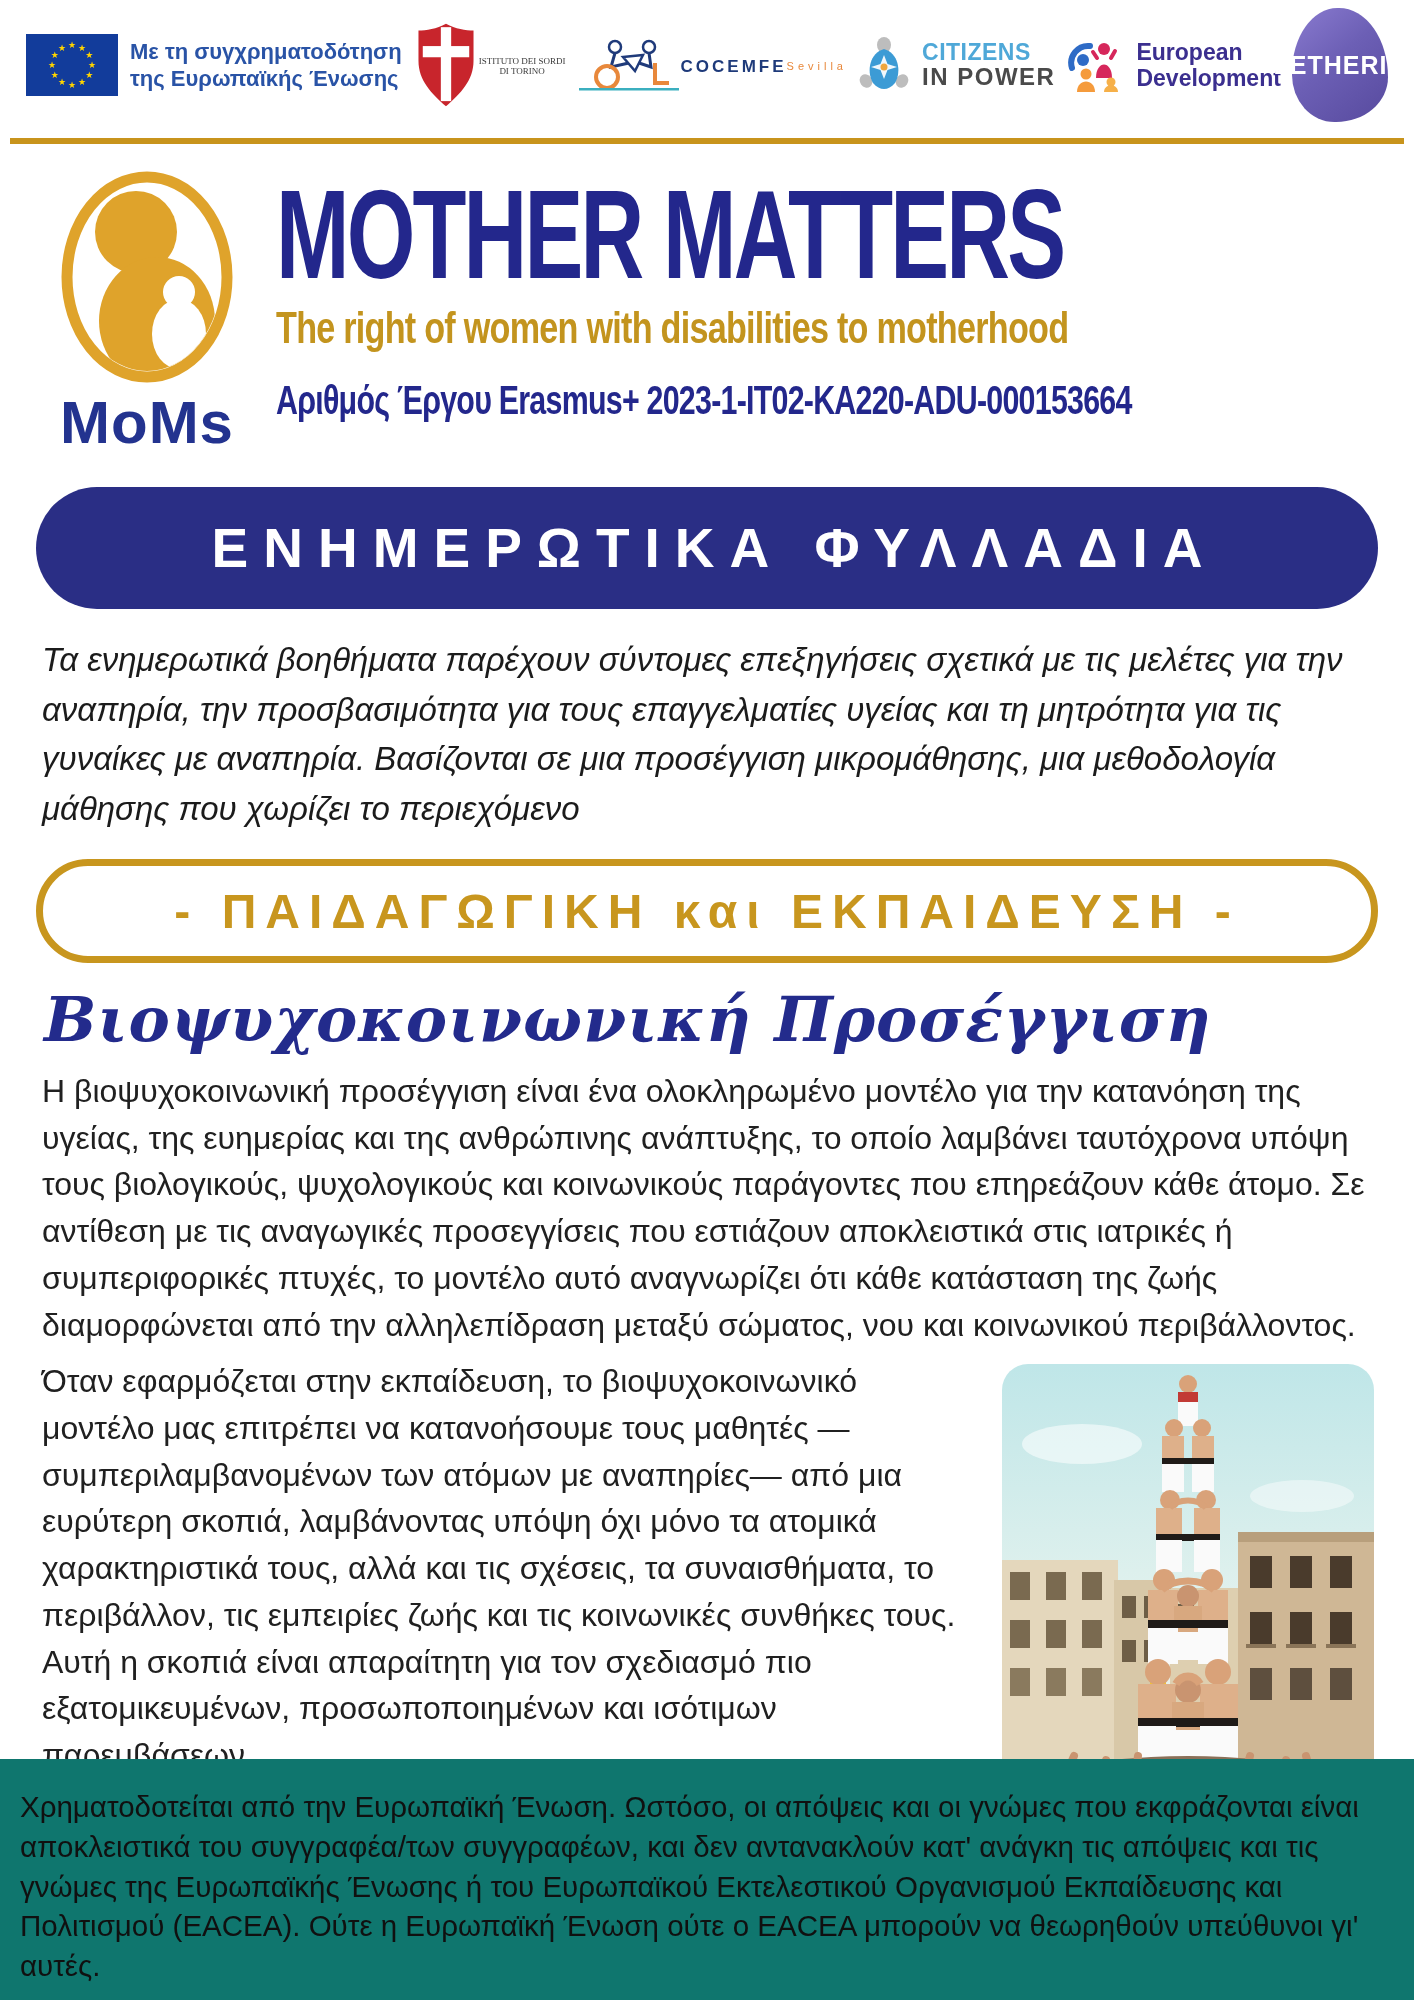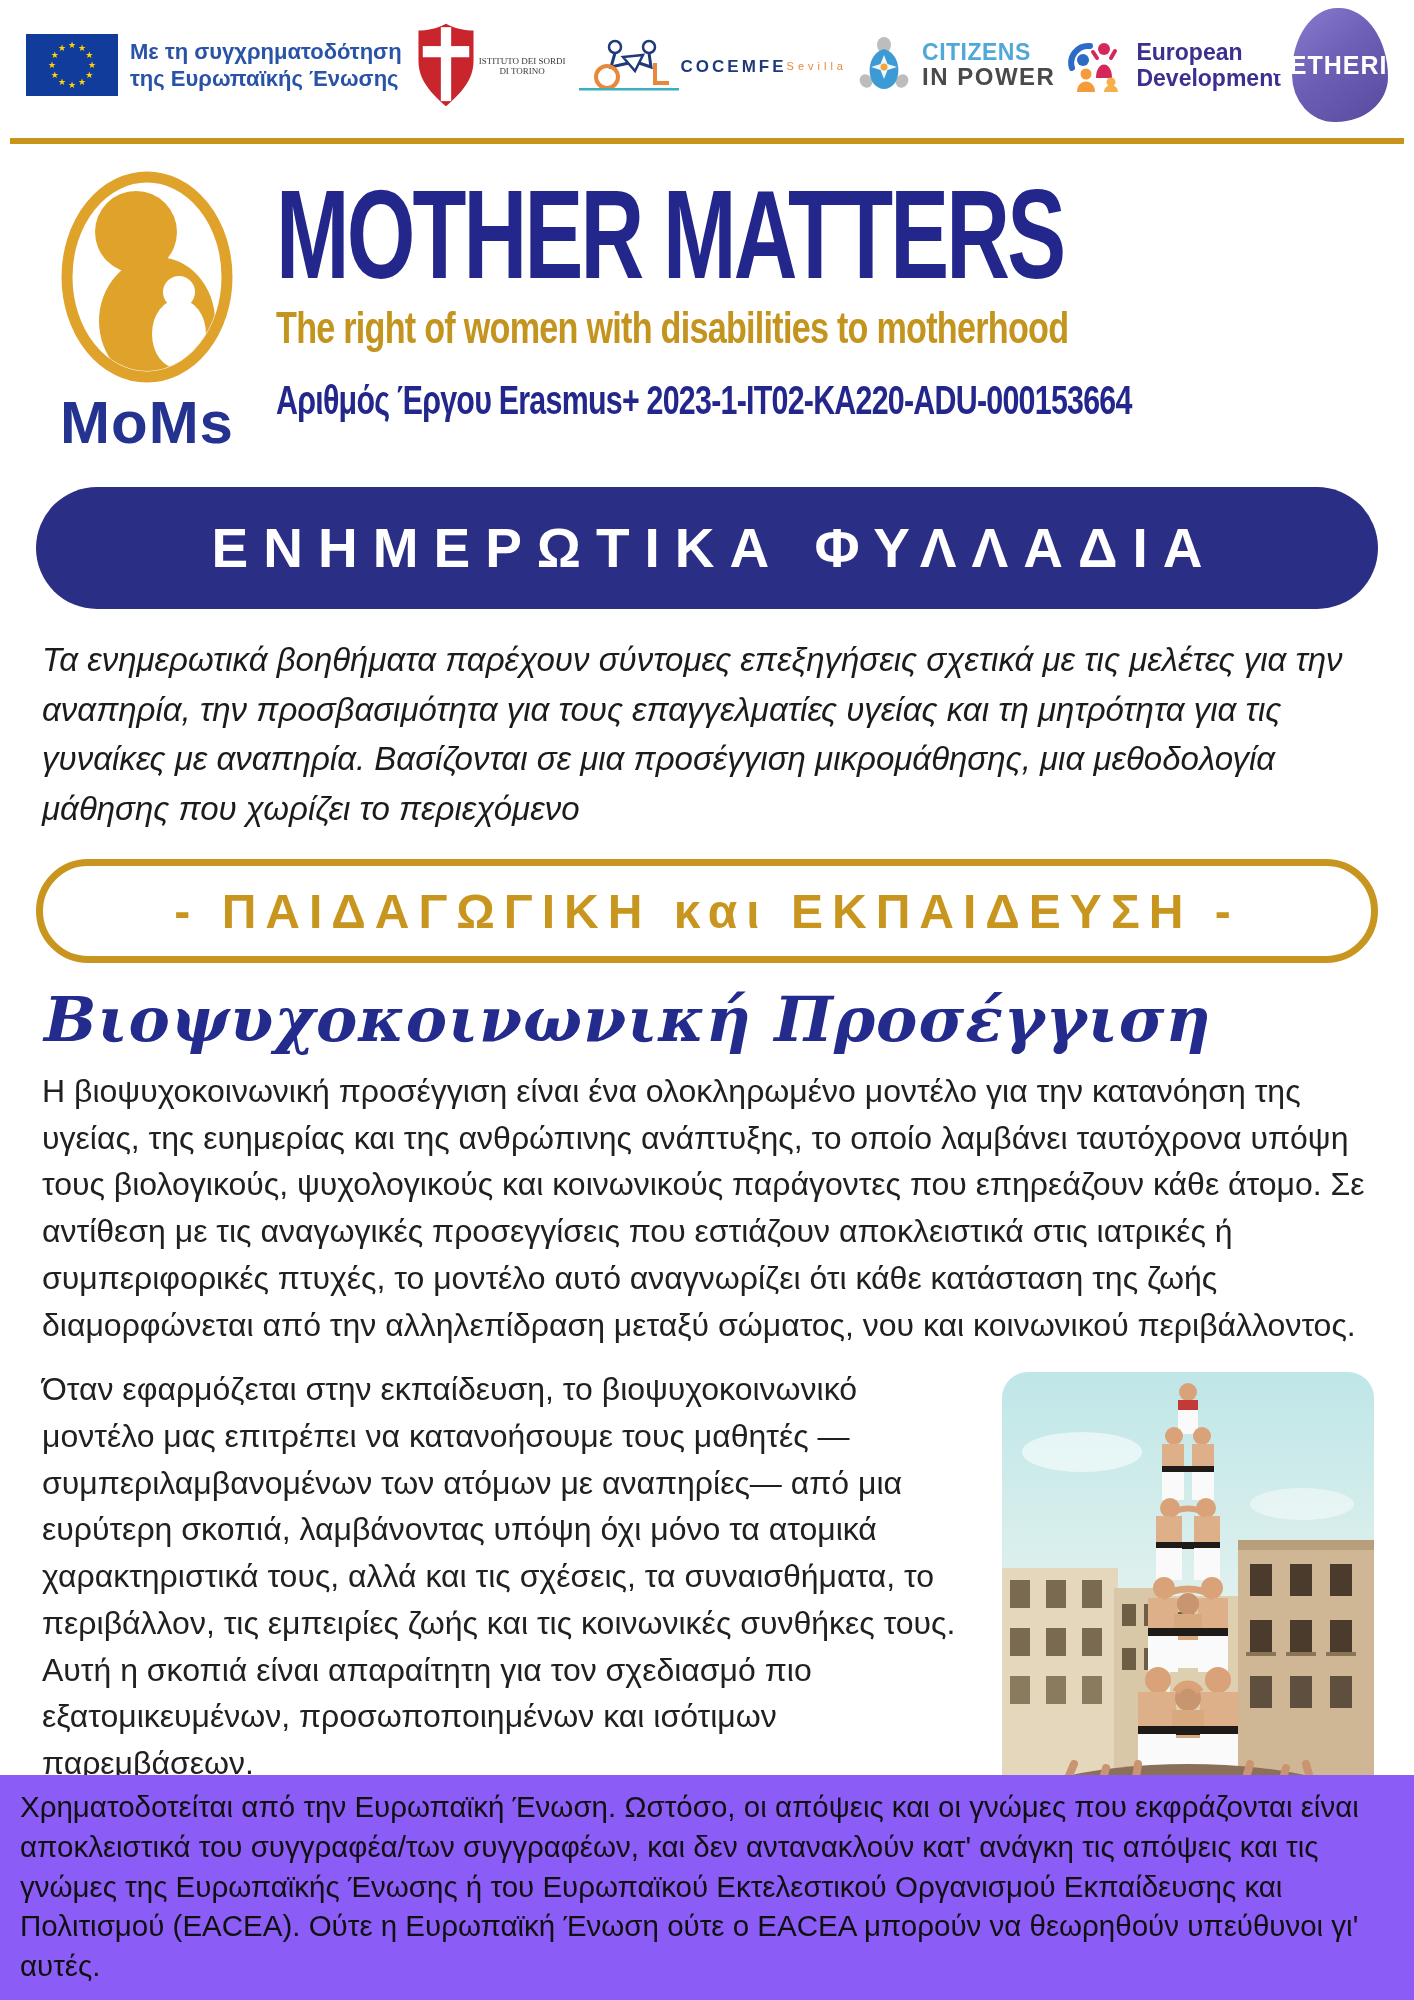--- a/index.html
+++ b/index.html
@@ -44,32 +44,32 @@
   .intro { margin:26px 42px 0 42px; font-style:italic; font-size:33px; line-height:1.5; color:#1b1b1b; }
   .gold-banner { margin:26px 36px 0 36px; height:104px; border:7px solid #C8961E; border-radius:52px;
                  display:flex; align-items:center; justify-content:center;
                  color:#C8961E; font-size:48px; font-weight:bold; letter-spacing:9px; }
 
   
   .article-heading { margin:20px 0 0 44px; color:#232B8C; font-size:62px; font-weight:bold; font-style:italic;
                      font-family:"DejaVu Serif", serif; letter-spacing:1px; }
   .para { font-size:32px; line-height:1.46; color:#202020; }
   .para1 { margin:12px 42px 0 42px; }
-  .content-row { display:flex; gap:26px; margin:18px 40px 0 42px; }
+  .content-row { display:flex; gap:26px; margin:10px 40px 0 42px; }
   .para2 { flex:1; }
   .photo-frame { flex:none; width:372px; height:452px; border-radius:26px; overflow:hidden; margin-top:6px; }
 
   
   .social-row { display:flex; align-items:center; justify-content:space-between; margin:18px 44px 0 40px; }
   .social-item { display:flex; align-items:center; gap:12px; cursor:pointer; }
   .social-label { font-size:35px; color:#222; }
 
   
-  .footer-bar { position:absolute; left:0; bottom:0; width:100%; background:#8b5cf6;
-                padding:12px 20px 14px 20px; font-size:29.5px; line-height:1.35; color:#101010; }
+  .footer-bar { position:absolute; left:0; bottom:0; width:100%; background:#0f766e;
+                padding:28px 20px 14px 20px; font-size:29.5px; line-height:1.35; color:#101010; }
 </style>
 </head>
 <body>
 
 <div class="page">
 
   <div class="logo-strip">
 
     <div class="logo-item">
       <svg width="92" height="62" viewBox="0 0 92 62">

